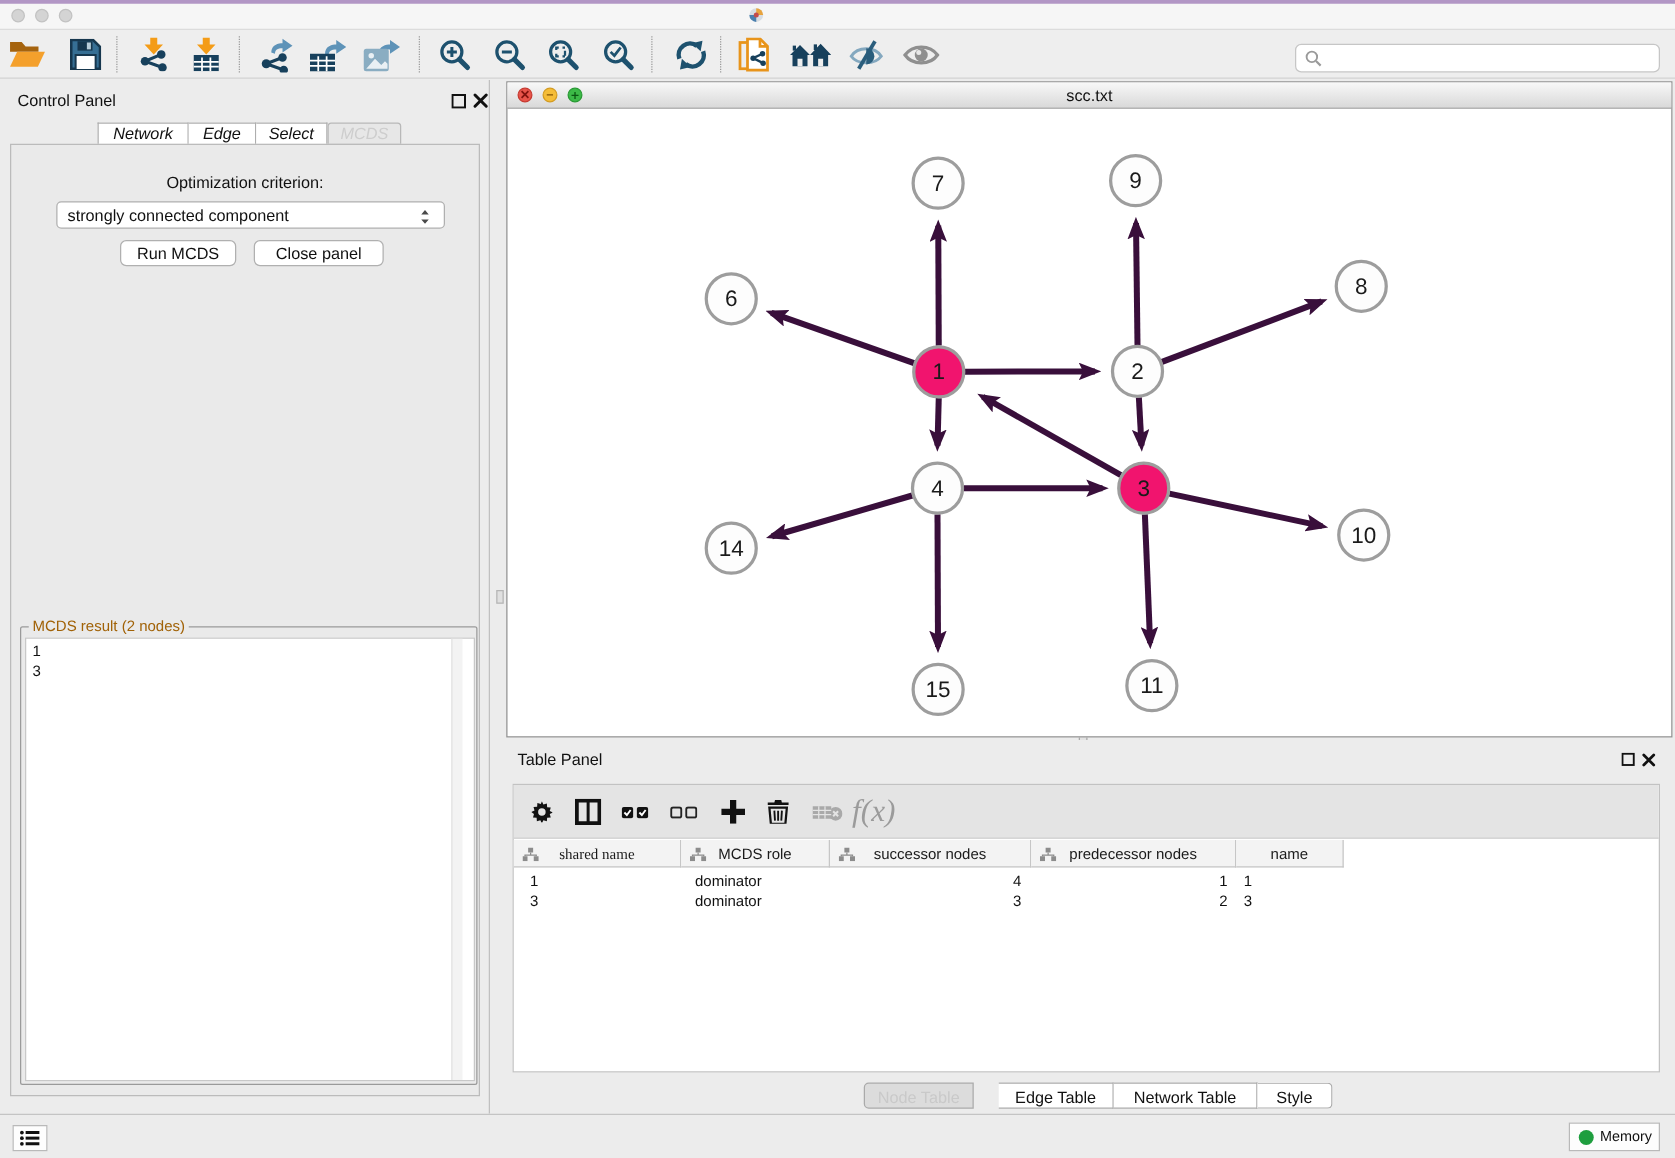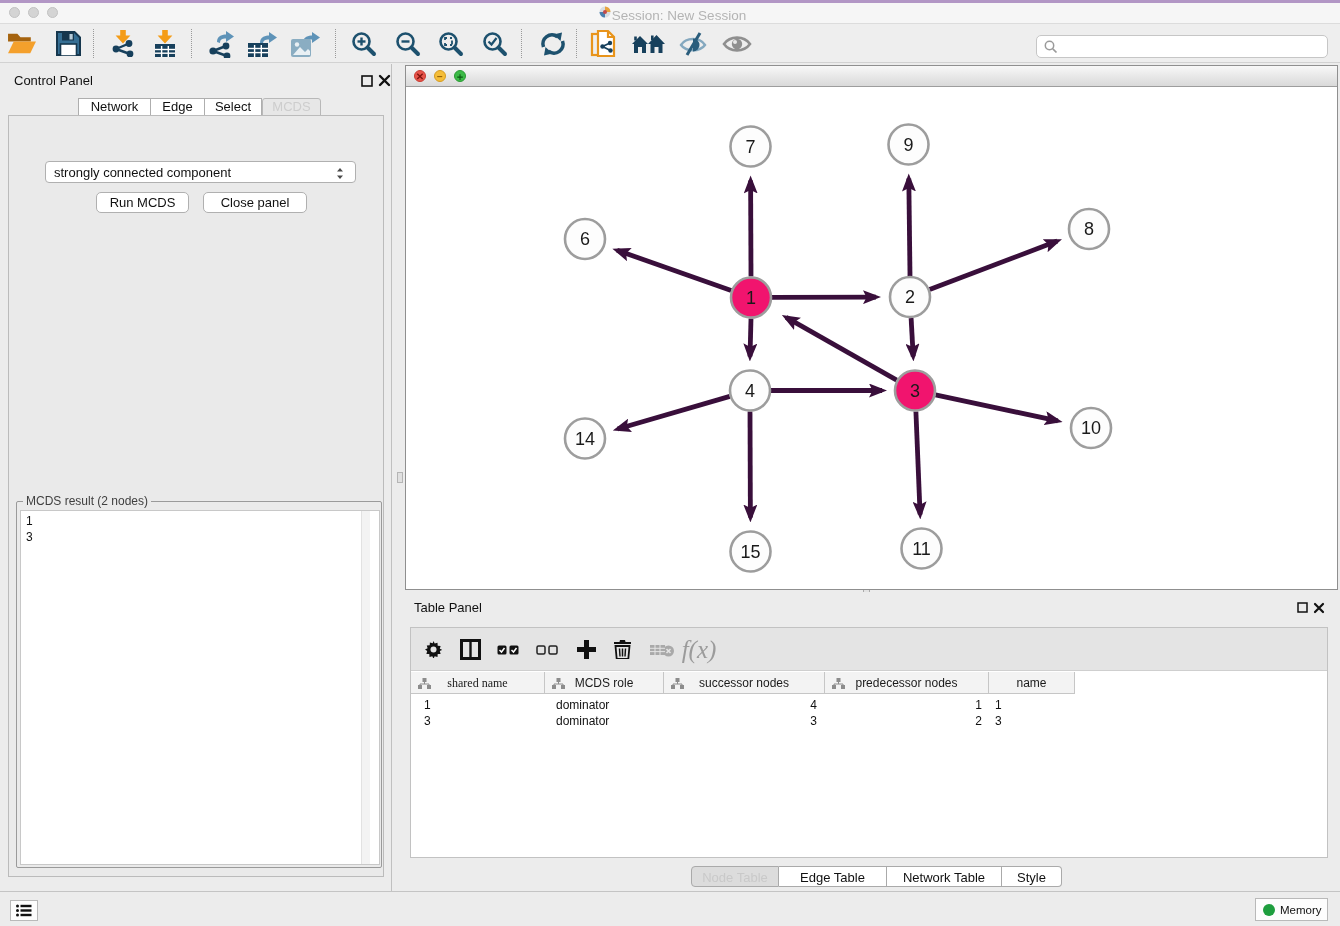--- a/index.html
+++ b/index.html
@@ -19,34 +19,34 @@
   .tbsep { position:absolute; top:5px; height:29px; width:0;
     border-left:1px dotted #9a9a9a; }
   #searchbox { position:absolute; left:1036px; top:11px; width:292px; height:23px;
     background:#fff; border:1px solid #c6c6c6; border-radius:5px; }
   
   #cpanel { position:absolute; left:0; top:64px; width:392px; height:827px;
     background:#ececec; border-right:1px solid #c0c0c0; }
   #cp-title { position:absolute; left:14px; top:9px; font-size:13px; color:#111; }
   .tabs { position:absolute; display:flex; }
   .tab { font-size:13px; color:#111; background:#fff; border:1px solid #aeaeae;
-    border-bottom:none; text-align:center; padding-top:0; height:18px; }
+    border-bottom:none; text-align:center; padding-top:0; height:18px;font-style:italic; }
   .tab.sel { background:#e7e7e7; color:#cdcdcd; border:1px solid #b8b8b8;
     border-radius:3px 3px 0 0; }
   #cp-body { position:absolute; left:8px; top:51px; width:376px; height:762px;
     background:#eaeaea; border:1px solid #bbb; }
   #cp-select { position:absolute; left:36px; top:45px; width:311px; height:22px;
     background:#fff; border:1px solid #b0b0b0; border-radius:4px;
     font-size:13px; color:#111; padding:3px 0 0 8px; }
   .cpbtn { position:absolute; height:21px; background:#fff; border:1px solid #b0b0b0;
     border-radius:5px; font-size:13px; color:#111; text-align:center; padding-top:2px; }
   #mcds-box { position:absolute; left:7px; top:385px; width:366px; height:367px;
     border:1px solid #9a9a9a; border-radius:2px; }
   #mcds-legend { position:absolute; left:6px; top:-8px; background:#eaeaea;
-    font-size:12px; color:#404040; padding:0 3px; }
+    font-size:12px; color:#a16207; padding:0 3px; }
   #mcds-text { position:absolute; left:3px; top:8px; width:360px; height:355px;
     background:#fff; border:1px solid #c8c8c8; font-size:12px; color:#111;
     padding:2px 0 0 5px; line-height:16px; }
   #mcds-scroll { position:absolute; right:9px; top:0; width:9px; height:100%;
     background:#f3f3f3; border-left:1px solid #e2e2e2; }
   
   #netframe { position:absolute; left:405px; top:65px; width:933px; height:525px;
     border:1px solid #8f8f8f; background:#fff; }
   #nettitle { position:absolute; left:0; top:0; width:100%; height:21px;
     background:linear-gradient(#f8f8f8,#d9d9d9); border-bottom:1px solid #9d9d9d; }
@@ -72,21 +72,20 @@
   
   #statusbar { position:absolute; left:0; top:891px; width:1340px; height:35px;
     background:#ececec; border-top:1px solid #c4c4c4; }
 </style>
 </head>
 <body>
 <div id="titlebar">
   <div class="tl" style="left:9px"></div>
   <div class="tl" style="left:28px"></div>
   <div class="tl" style="left:47px"></div>
-  <div id="wintitle">Session: New Session</div>
   <svg width="12" height="12" viewBox="0 0 12 12" style="position:absolute; left:599px; top:3px;">
     <circle cx="6" cy="6" r="5.5" fill="#d8dde2"></circle>
     <path d="M6 0.5 A5.5 5.5 0 0 1 11.5 6 L6 6 Z" fill="#e8a33d"></path>
     <path d="M6 11.5 A5.5 5.5 0 0 1 0.5 6 L6 6 Z" fill="#4a7fae"></path>
     <circle cx="6" cy="6" r="2" fill="#c34b4b"></circle>
   </svg>
 </div>
 <div id="toolbar">
 
   <div class="tbicon" style="left:7px; width:30px;">
@@ -276,20 +275,21 @@
     <div class="tab" style="width:57px; border-left:none;">Select</div>
     <div class="tab sel" style="width:59px;">MCDS</div>
   </div>
   <svg width="12" height="12" viewBox="0 0 12 12" style="position:absolute; left:361px; top:11px;">
     <rect x="1" y="1" width="10" height="10" fill="none" stroke="#111" stroke-width="1.6"></rect>
   </svg>
   <svg width="13" height="13" viewBox="0 0 13 13" style="position:absolute; left:378px; top:10px;">
     <path d="M2 2 L11 11 M11 2 L2 11" stroke="#111" stroke-width="2.4" stroke-linecap="round"></path>
   </svg>
   <div id="cp-body">
+    <div style="position:absolute; left:0; top:22px; width:100%; text-align:center; font-size:13px; color:#111;">Optimization criterion:</div>
     <div id="cp-select">strongly connected component
       <svg width="8" height="13" viewBox="0 0 8 13" style="position:absolute; right:11px; top:4.5px;">
         <path d="M1 4.5 L4 1 L7 4.5 Z M1 8.5 L4 12 L7 8.5 Z" fill="#4a4a4a"></path>
       </svg>
     </div>
     <div class="cpbtn" style="left:87px; top:76px; width:93px;">Run MCDS</div>
     <div class="cpbtn" style="left:194px; top:76px; width:104px;">Close panel</div>
     <div id="mcds-box">
       <div id="mcds-legend">MCDS result (2 nodes)</div>
       <div id="mcds-text">1<br>3
@@ -298,20 +298,21 @@
     </div>
   </div>
 </div>
 <div style="position:absolute; left:397px; top:472px; width:6px; height:11px; background:#e0e0e0; border:1px solid #b5b5b5;"></div>
 <div style="position:absolute; left:863px; top:587px; width:7px; height:7px; background:#e3e3e3; border:1px solid #aaa;"></div>
 <div id="netframe">
   <div id="nettitle">
     <div class="mac" style="left:8px; background:#e8544a; border:1px solid #c63b32; color:#7e120d;">✕</div>
     <div class="mac" style="left:28px; background:#f5bd38; border:1px solid #d49c22; color:#91610a;">−</div>
     <div class="mac" style="left:48px; background:#3cba47; border:1px solid #2a9a35; color:#0b5813;">＋</div>
+    <div style="position:absolute; top:3px; width:100%; text-align:center; font-size:13px; color:#111;">scc.txt</div>
   </div>
   <svg id="graph" style="position:absolute; left:0; top:22px;" width="931" height="501" viewBox="0 0 931 501">
     <defs>
       <marker id="arr" viewBox="0 0 18 14" refX="13" refY="7" markerWidth="18" markerHeight="14" markerUnits="userSpaceOnUse" orient="auto">
         <path d="M0 0 L18 7 L0 14 L3.5 7 Z" fill="#390f3b"></path>
       </marker>
     </defs>
     <g stroke="#390f3b" stroke-width="4.8">
       <line x1="345" y1="188.5" x2="344.6" y2="92.5" marker-end="url(#arr)"></line>
       <line x1="325.2" y1="202.5" x2="211.1" y2="162.3" marker-end="url(#arr)"></line>
@@ -473,21 +474,21 @@
     <div class="trow" style="left:414px; top:70px; width:157px; text-align:right;">1</div>
     <div class="trow" style="left:584px; top:70px;">1</div>
     <div class="trow" style="left:13px; top:86px;">3</div>
     <div class="trow" style="left:145px; top:86px;">dominator</div>
     <div class="trow" style="left:253px; top:86px; width:153px; text-align:right;">3</div>
     <div class="trow" style="left:414px; top:86px; width:157px; text-align:right;">2</div>
     <div class="trow" style="left:584px; top:86px;">3</div>
   </div>
   <div id="btabs" style="left:289px; top:274px;">
     <div class="btab" style="width:88px; border-left:1px solid #aaa; border-radius:4px 0 0 4px; background:#dcdcdc; color:#c9c9c9;">Node Table</div>
-    <div class="btab" style="width:108px;">Edge Table</div>
+    <div class="btab" style="width:92px;margin-left:20px;">Edge Table</div>
     <div class="btab" style="width:115px;">Network Table</div>
     <div class="btab" style="width:60px; border-radius:0 4px 4px 0;">Style</div>
   </div>
 </div>
 <div id="statusbar">
   <div style="position:absolute; left:10px; top:8px; width:28px; height:21px; background:#fdfdfd; border:1px solid #b9b9b9;">
     <svg width="16" height="13" viewBox="0 0 16 13" style="position:absolute; left:5px; top:3px;">
       <g fill="#111">
           <circle cx="1.5" cy="2" r="1.5"></circle>
           <circle cx="1.5" cy="6.5" r="1.5"></circle>

